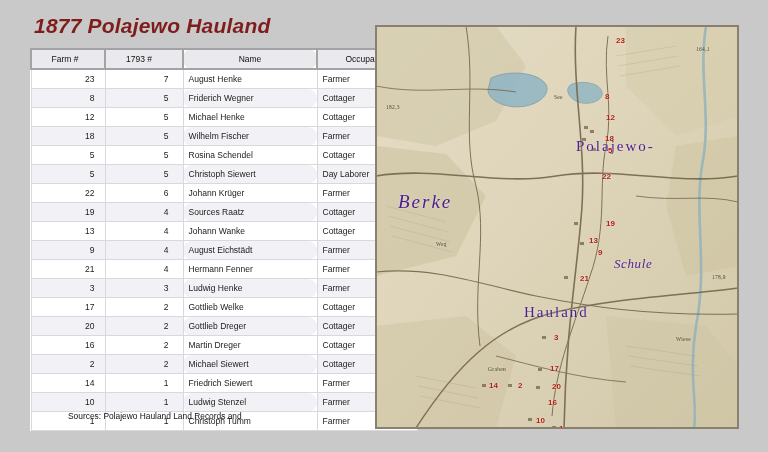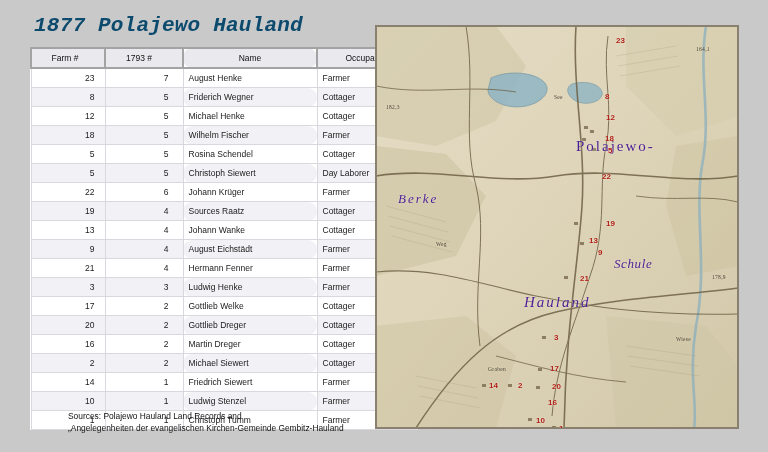--- a/index.html
+++ b/index.html
@@ -21,24 +21,24 @@
   }
 
   
   .left-panel {
     position: absolute;
     left: 30px;
     top: 14px;
     width: 330px;
   }
   .title {
-    font-family: Liberation Mono, monospace;
+    font-family: Liberation Sans, sans-serif;
     font-style: italic;
     font-size: 21px;
-    color: #0c4a6e;
+    color: #7f1d1d;
     margin: 0 0 10px 4px;
     letter-spacing: 0.2px;
   }
   table.farm-table {
     border-collapse: collapse;
     width: 330px;
     background: #ffffff;
     font-size: 8.5px;
     color: #1a1a1a;
     table-layout: fixed;
@@ -253,21 +253,20 @@
             <td class="col-farm">1</td>
             <td class="col-1793">1</td>
             <td class="col-name">Christoph Tumm</td>
             <td class="col-occ">Farmer</td>
           </tr>
         </tbody>
     </table>
 
     <div class="sources">
       <div>Sources:  Polajewo Hauland Land Records and</div>
-      <div>„Angelegenheiten der evangelischen Kirchen-Gemeinde Gembitz-Hauland</div>
     </div>
   </div>
 
   <div class="map-panel">
     <svg class="map-canvas" viewBox="0 0 362 402" preserveAspectRatio="none">
       <defs>
         <linearGradient id="paper" x1="0" y1="0" x2="1" y2="1">
           <stop offset="0%" stop-color="#e4dcc4"></stop>
           <stop offset="45%" stop-color="#ded5ba"></stop>
           <stop offset="100%" stop-color="#d2c7a8"></stop>
@@ -320,22 +319,22 @@
         <rect x="132" y="358" width="4" height="3"></rect>
         <rect x="106" y="358" width="4" height="3"></rect>
         <rect x="152" y="392" width="4" height="3"></rect>
         <rect x="176" y="400" width="4" height="3"></rect>
       </g>
 
       <rect x="0.5" y="0.5" width="361" height="401" fill="none" stroke="#8a8070" stroke-width="1"></rect>
     </svg>
     <div id="map-overlay">
         <div class="map-place" style="left: 200px; top: 112px;">Polajewo-</div>
-        <div class="map-place" style="left: 148px; top: 268px; font-style: italic;">Hauland</div>
-        <div class="map-place" style="font-size: 13px; font-style: italic; left: 22px; top: 165px;">Berke</div>
+        <div class="map-place" style="left: 148px; top: 278px;">Hauland</div>
+        <div class="map-place" style="font-size: 19px; font-style: italic; left: 22px; top: 165px;">Berke</div>
         <div class="map-place small" style="left: 238px; top: 230px;">Schule</div>
         <div class="map-place tiny" style="left: 178px; top: 68px;">See</div>
         <div class="map-place tiny" style="left: 112px; top: 340px;">Graben</div>
         <div class="map-place tiny" style="left: 60px; top: 215px;">Weg</div>
         <div class="map-place tiny" style="left: 300px; top: 310px;">Wiese</div>
         <div class="map-place tiny" style="left: 10px; top: 78px;">182,3</div>
         <div class="map-place tiny" style="left: 320px; top: 20px;">164,1</div>
         <div class="map-place tiny" style="left: 336px; top: 248px;">178,9</div>
         <div class="map-label" style="left: 240px; top: 10px;">23</div>
         <div class="map-label" style="left: 229px; top: 66px;">8</div>

